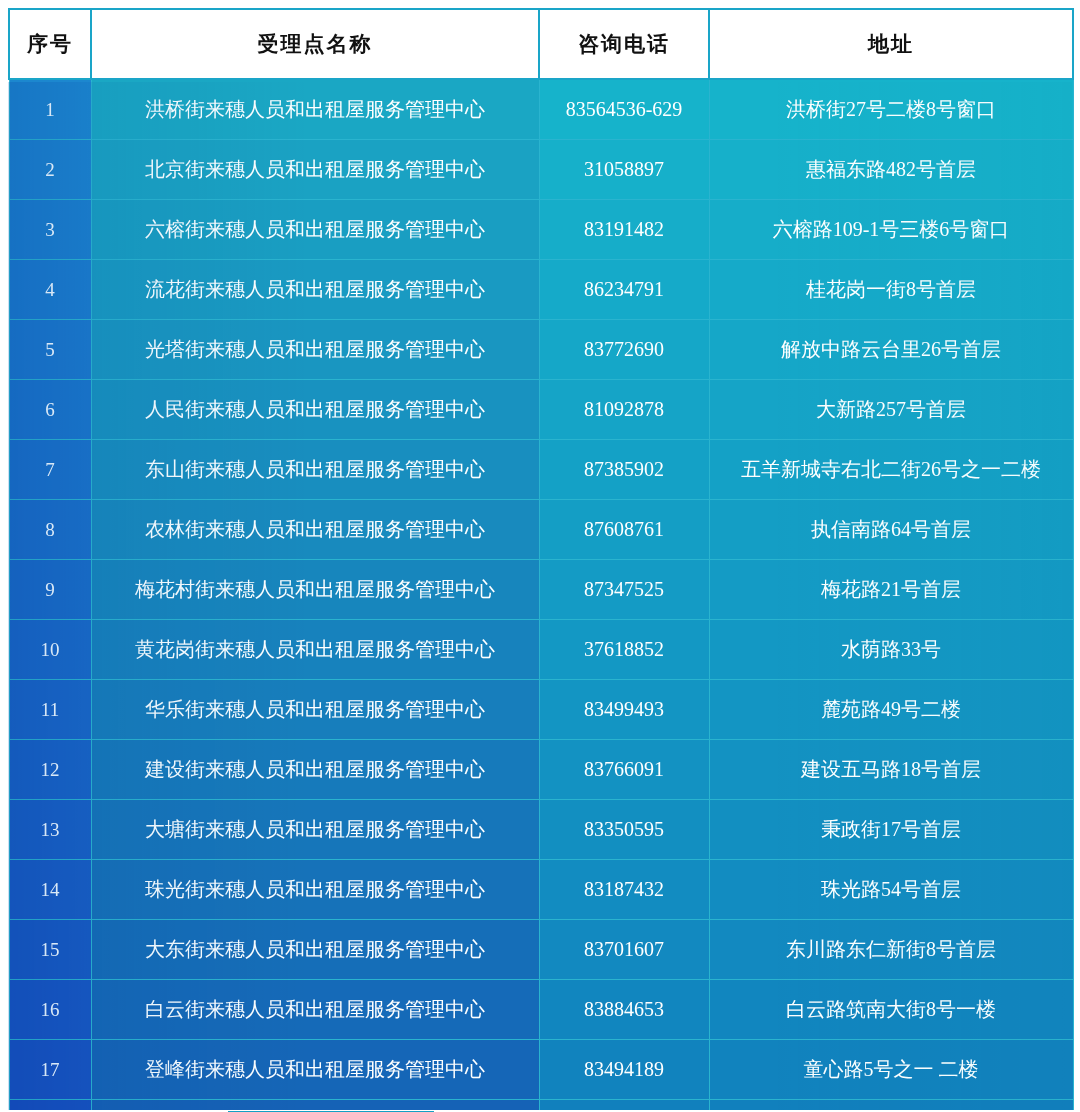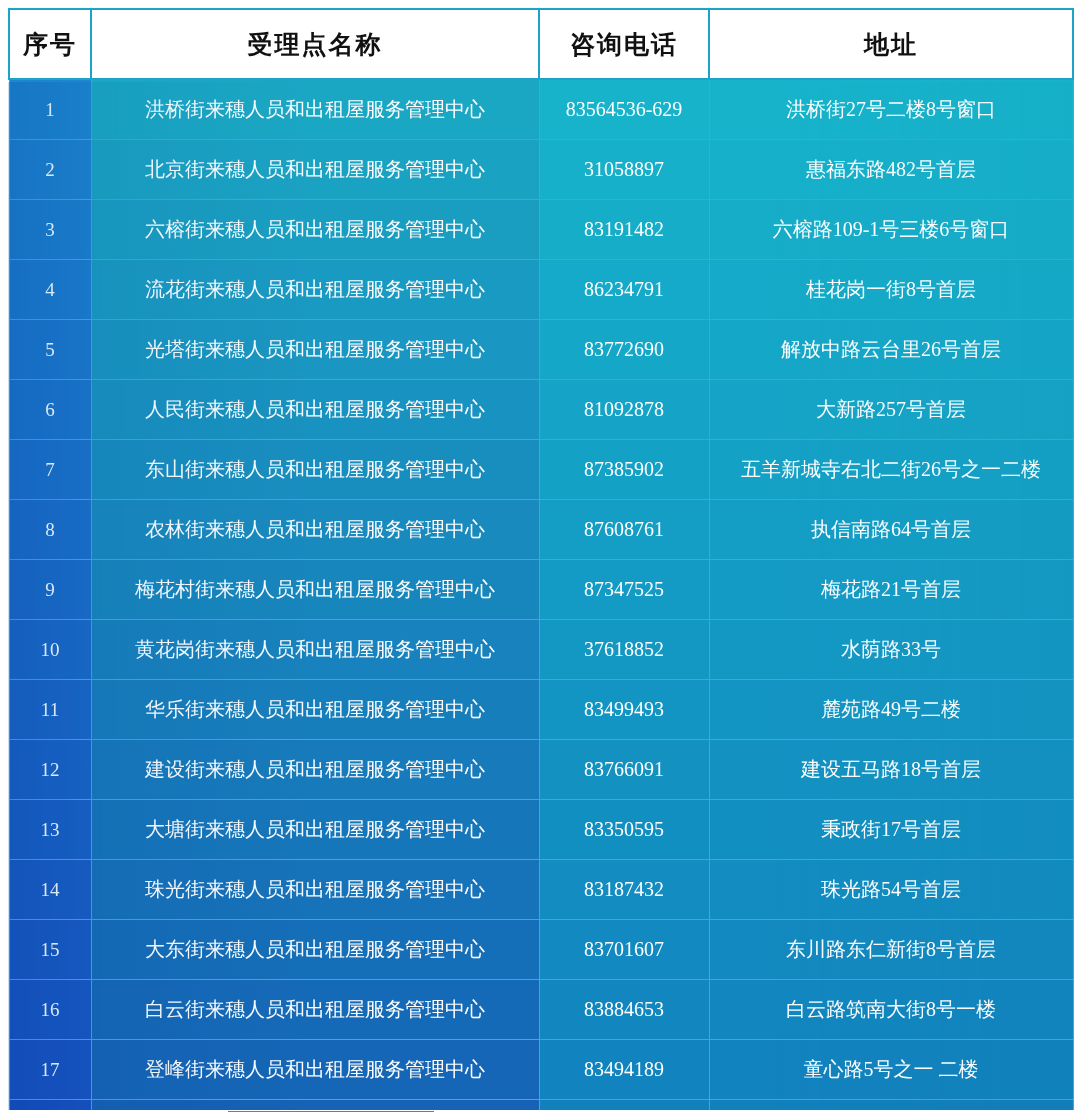--- a/index.html
+++ b/index.html
@@ -28,21 +28,21 @@
   }
   table.reception-table col.c-idx { width: 82px; }
   table.reception-table col.c-name { width: 448px; }
   table.reception-table col.c-tel { width: 170px; }
   table.reception-table col.c-addr { width: 364px; }
 
   thead th {
     height: 66px;
     background: #ffffff;
     color: #111111;
-    font-size: 25px;
+    font-size: 21px;
     font-weight: bold;
     text-align: center;
     vertical-align: middle;
     border: 2px solid #1aa5c8;
     letter-spacing: 2px;
   }
   tbody td {
     height: 57px;
     text-align: center;
     vertical-align: middle;

